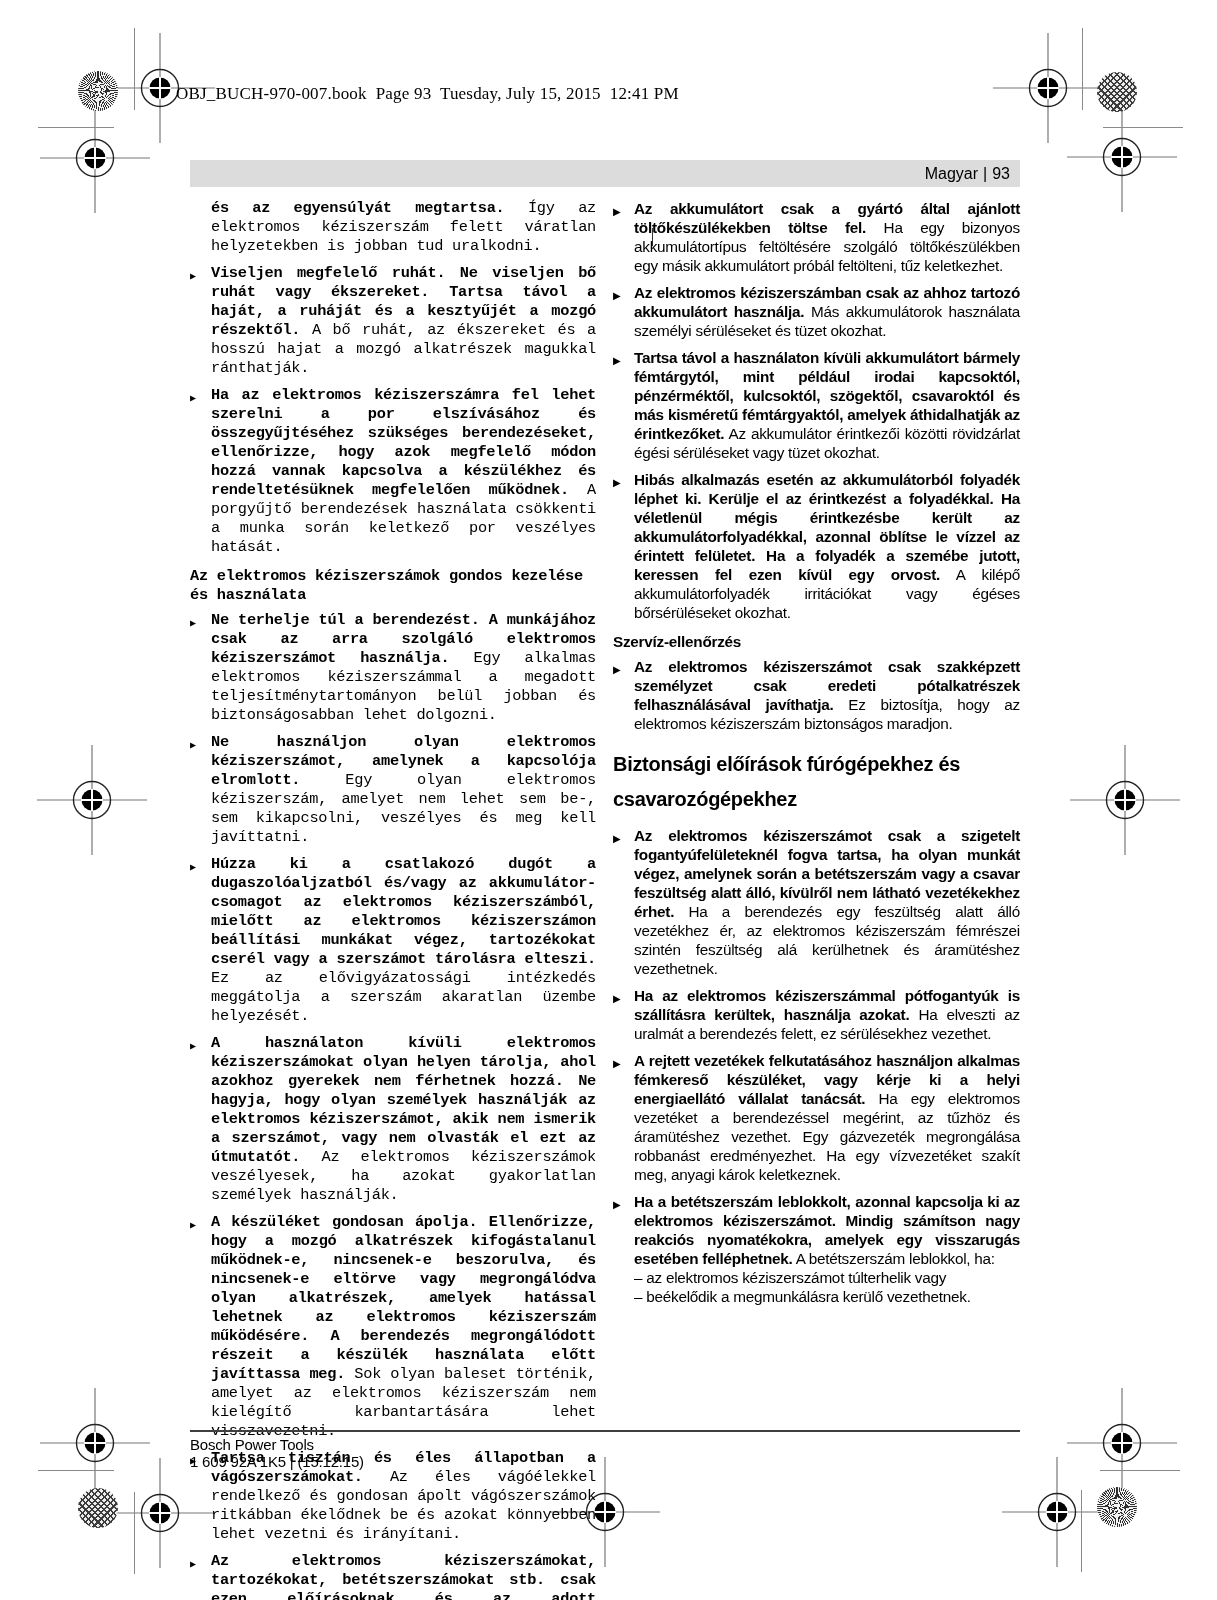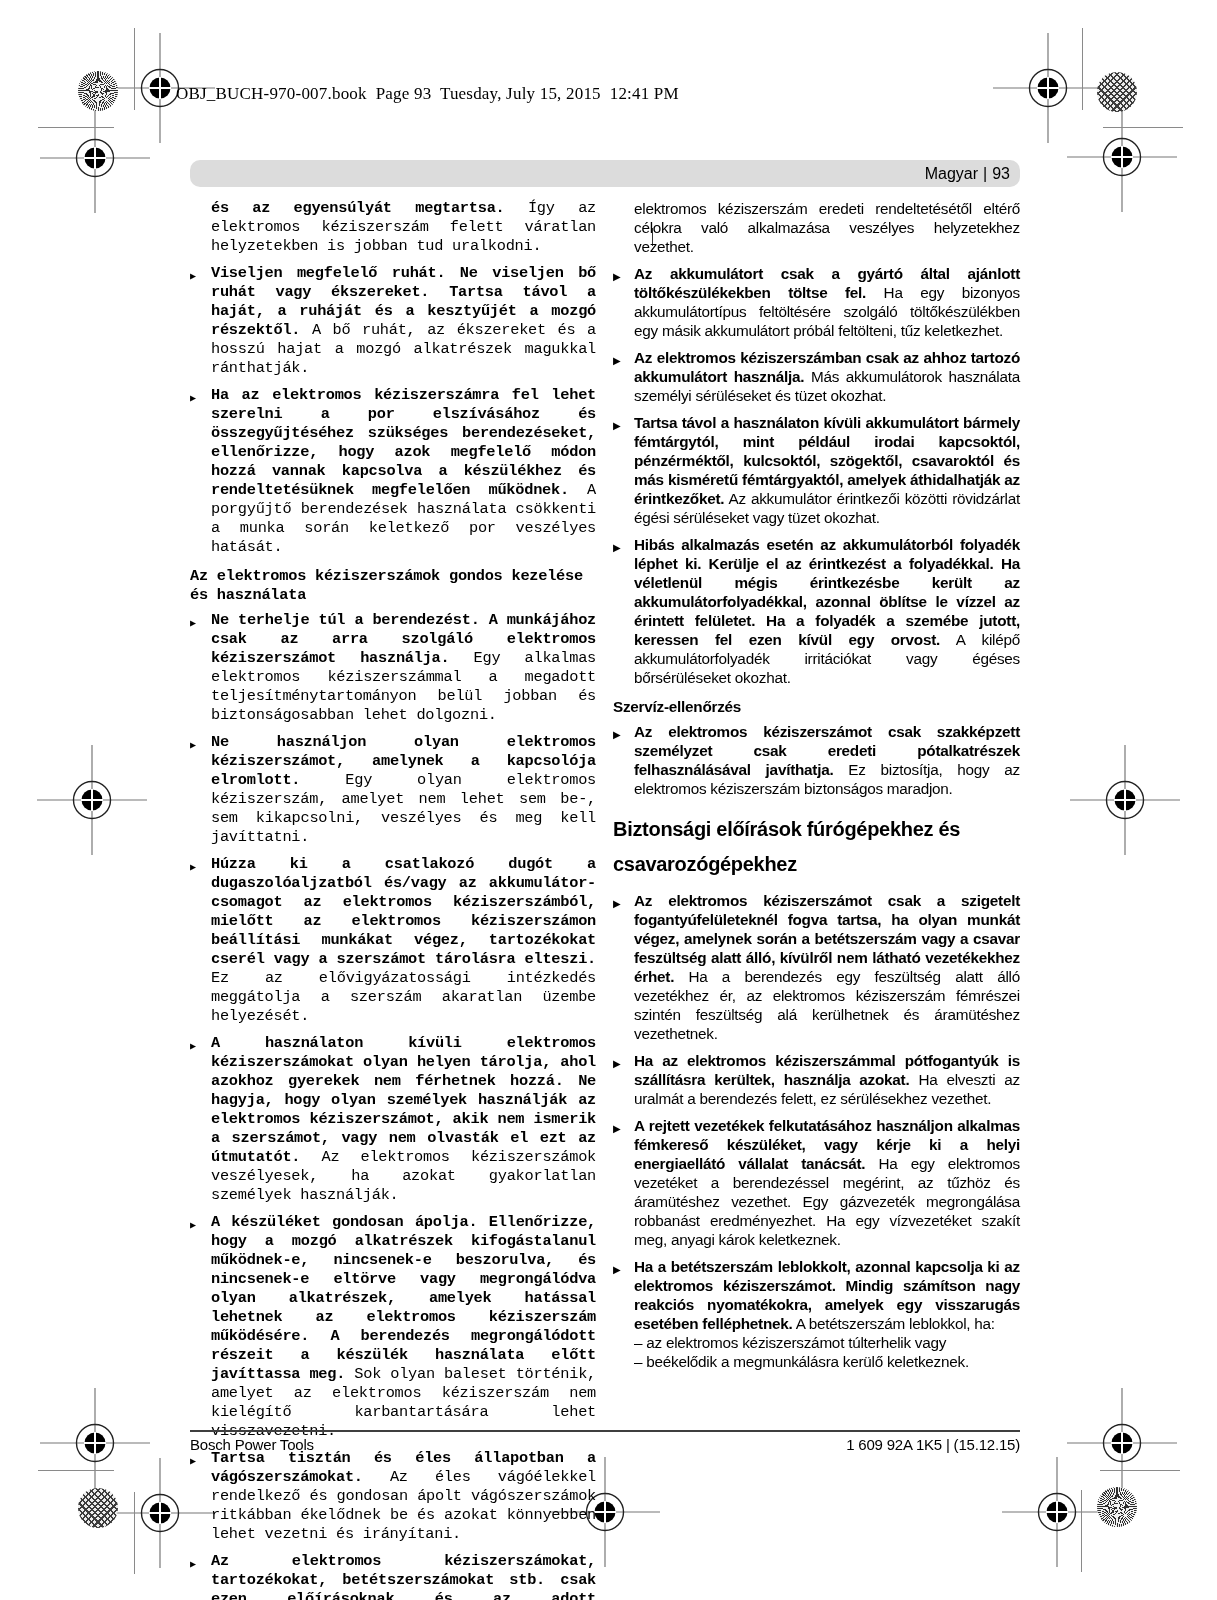--- a/index.html
+++ b/index.html
@@ -31,42 +31,41 @@
     position:absolute;left:176px;top:84px;
     font-family:"Liberation Serif",serif;
     font-size:17px;letter-spacing:.2px;white-space:pre;
   }
   .header-bar{
     position:absolute;left:190px;top:160px;width:830px;height:27px;
     background:#dcdcdc;
     display:flex;align-items:center;justify-content:flex-end;
     padding-right:10px;box-sizing:border-box;
     font-size:16px;
-    border-radius:10px;
   }
   .header-bar .sep{margin:0 5px;font-weight:400;}
   .header-bar b{font-weight:400;}
   
   .col{position:absolute;top:199px;font-size:15.3px;line-height:19px;letter-spacing:-0.25px;}
   #col-left{left:190px;width:406px;font-family:Liberation Mono, monospace;}
   #col-right{left:613px;width:407px;}
   .cont{padding-left:21px;text-align:justify;margin:0 0 8px 0;}
   .subhead{font-weight:700;margin:10px 0 6px 0;text-align:left;}
   .bighead{font-weight:700;font-size:20px;line-height:35px;letter-spacing:-0.3px;margin:14px 0 9px 0;}
   .bullet{display:flex;margin:0 0 8px 0;}
   .bullet .marker{flex:0 0 21px;font-size:10px;padding-top:3px;line-height:19px;}
   .bullet .btext{flex:1 1 auto;text-align:justify;}
   .btext b{font-weight:700;}
   .dash{padding-left:13px;text-indent:-13px;text-align:justify;}
   
   .footer-rule{position:absolute;left:190px;top:1430px;width:830px;height:2px;background:#3f3f3f;}
   .footer-row{
     position:absolute;left:190px;top:1436px;width:830px;
     display:flex;justify-content:space-between;
-    font-size:15px;letter-spacing:-0.2px;
+    font-size:15px;letter-spacing:-0.2px;flex-direction:column;
   }
 </style>
 </head>
 <body>
 
 <svg class="regmark" style="left:105px;top:33px" viewBox="0 0 110 110">
     <line x1="0" y1="55" x2="110" y2="55" stroke="#777" stroke-width="1.2"></line>
     <line x1="55" y1="0" x2="55" y2="110" stroke="#777" stroke-width="1.2"></line>
     <circle cx="55" cy="55" r="18.5" fill="none" stroke="#222" stroke-width="1.4"></circle>
     <circle cx="55" cy="55" r="10.5" fill="#000"></circle>
@@ -211,21 +210,20 @@
     <div class="bullet">
       <span class="marker">▶</span>
       <div class="btext"><b>Tartsa tisztán és éles állapotban a vágószerszámokat.</b> Az éles vágóélekkel rendelkező és gondosan ápolt vágószerszámok ritkábban ékelődnek be és azokat könnyebben lehet vezetni és irányítani.</div>
     </div>
     <div class="bullet">
       <span class="marker">▶</span>
       <div class="btext"><b>Az elektromos kéziszerszámokat, tartozékokat, betétszerszámokat stb. csak ezen előírásoknak és az adott készüléktípusra vonatkozó kezelési utasításoknak megfelelően használja. Vegye figyelembe a munkafeltételeket és a kivitelezendő munka sajátosságait.</b> Az</div>
     </div>
   </div>
 <div class="col" id="col-right">
-    <div class="cont">elektromos kéziszerszám eredeti rendeltetésétől eltérő célokra való alkalmazása veszélyes helyzetekhez vezethet.</div>
     <div class="bullet">
       <span class="marker">▶</span>
       <div class="btext"><b>Az akkumulátort csak a gyártó által ajánlott töltőkészülékekben töltse fel.</b> Ha egy bizonyos akkumulátortípus feltöltésére szolgáló töltőkészülékben egy másik akkumulátort próbál feltölteni, tűz keletkezhet.</div>
     </div>
     <div class="bullet">
       <span class="marker">▶</span>
       <div class="btext"><b>Az elektromos kéziszerszámban csak az ahhoz tartozó akkumulátort használja.</b> Más akkumulátorok használata személyi sérüléseket és tüzet okozhat.</div>
     </div>
     <div class="bullet">
       <span class="marker">▶</span>
@@ -248,21 +246,21 @@
     <div class="bullet">
       <span class="marker">▶</span>
       <div class="btext"><b>Ha az elektromos kéziszerszámmal pótfogantyúk is szállításra kerültek, használja azokat.</b> Ha elveszti az uralmát a berendezés felett, ez sérülésekhez vezethet.</div>
     </div>
     <div class="bullet">
       <span class="marker">▶</span>
       <div class="btext"><b>A rejtett vezetékek felkutatásához használjon alkalmas fémkereső készüléket, vagy kérje ki a helyi energiaellátó vállalat tanácsát.</b> Ha egy elektromos vezetéket a berendezéssel megérint, az tűzhöz és áramütéshez vezethet. Egy gázvezeték megrongálása robbanást eredményezhet. Ha egy vízvezetéket szakít meg, anyagi károk keletkeznek.</div>
     </div>
     <div class="bullet">
       <span class="marker">▶</span>
-      <div class="btext"><b>Ha a betétszerszám leblokkolt, azonnal kapcsolja ki az elektromos kéziszerszámot. Mindig számítson nagy reakciós nyomatékokra, amelyek egy visszarugás esetében felléphetnek.</b> A betétszerszám leblokkol, ha:<div class="dash">– az elektromos kéziszerszámot túlterhelik vagy</div><div class="dash">– beékelődik a megmunkálásra kerülő keletkeznek.</div></div>
+      <div class="btext"><b>Ha a betétszerszám leblokkolt, azonnal kapcsolja ki az elektromos kéziszerszámot. Mindig számítson nagy reakciós nyomatékokra, amelyek egy visszarugás esetében felléphetnek.</b> A betétszerszám leblokkol, ha:<div class="dash">– az elektromos kéziszerszámot túlterhelik vagy</div><div class="dash">– beékelődik a megmunkálásra kerülő vezethetnek.</div></div>
     </div>
   </div>
 
 <div class="footer-rule"></div>
 <div class="footer-row">
   <span>Bosch Power Tools</span>
   <span>1 609 92A 1K5 | (15.12.15)</span>
 </div>
 
 </body></html>

